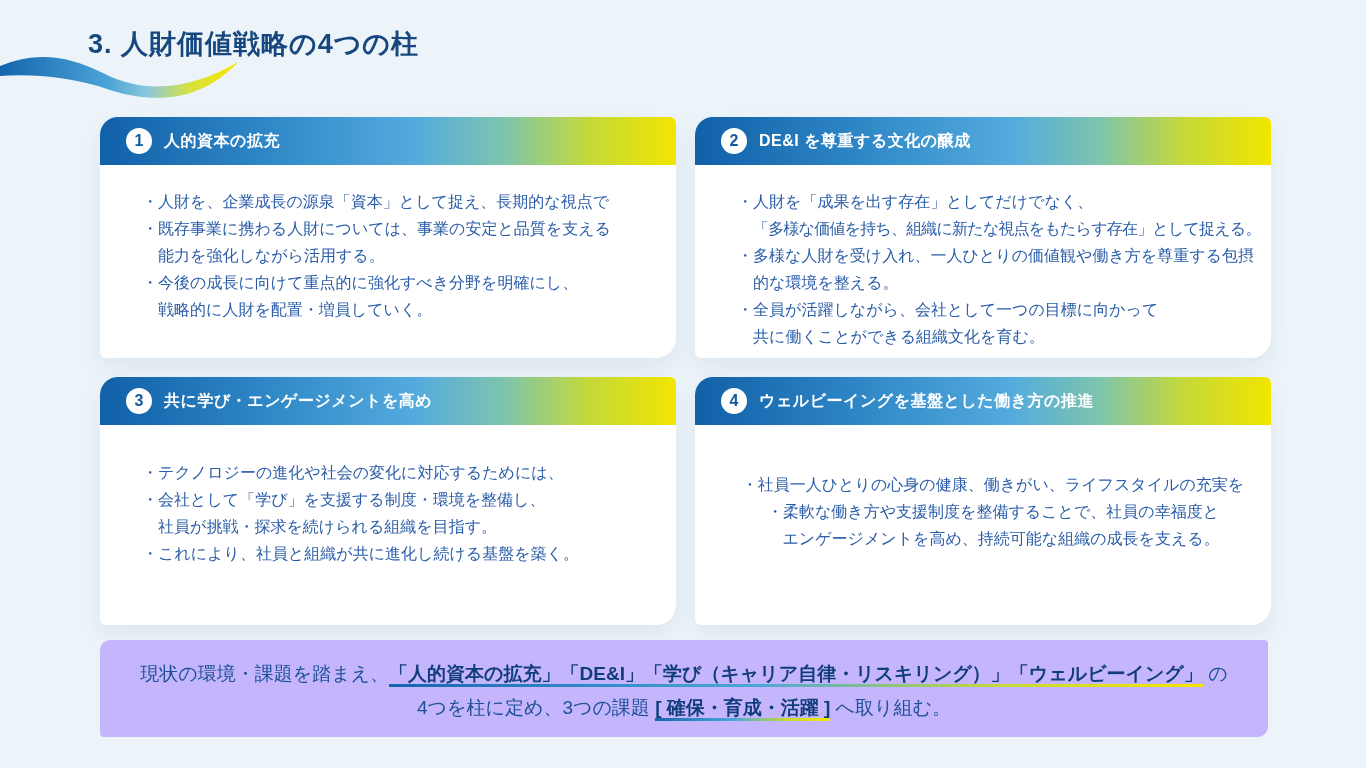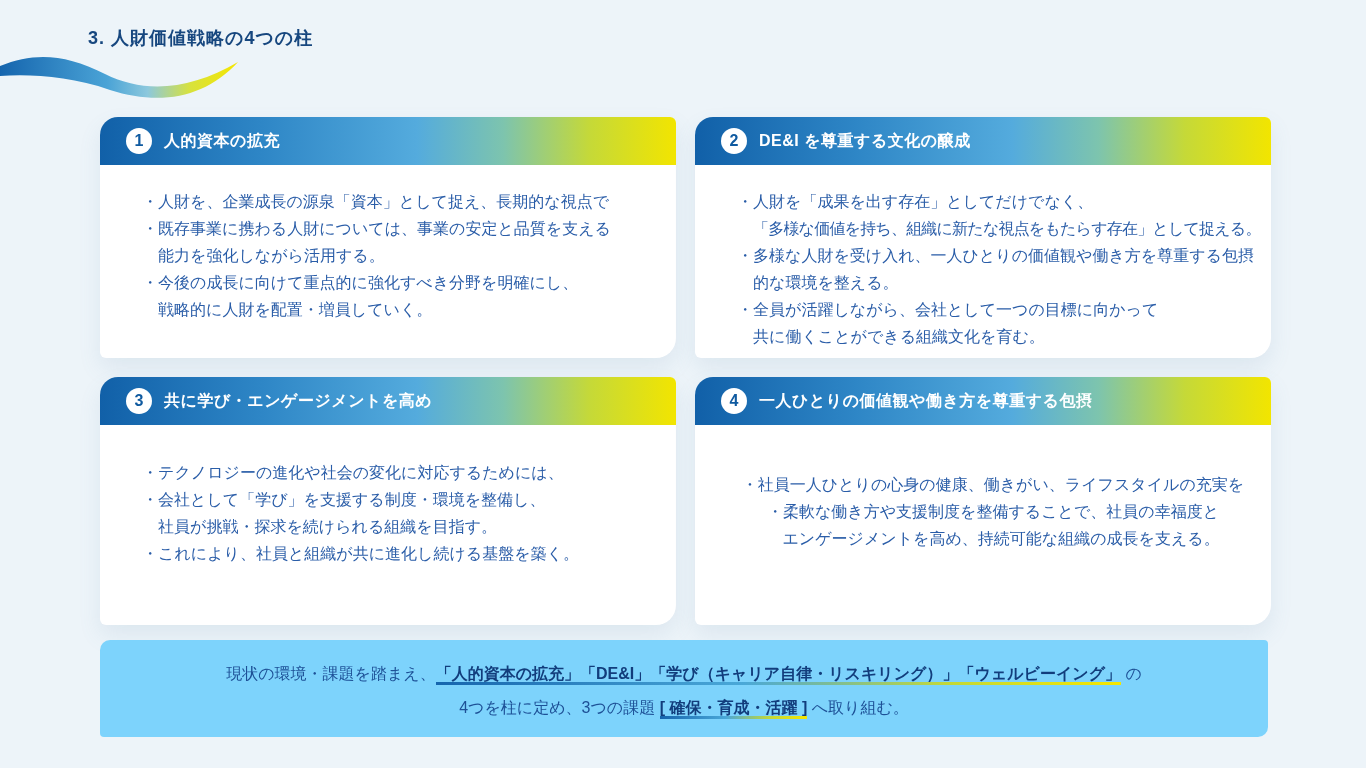--- a/index.html
+++ b/index.html
@@ -7,21 +7,21 @@
   body {
     font-family: "Liberation Sans", "DejaVu Sans", sans-serif;
     background: #edf4f9;
     position: relative;
     overflow: hidden;
   }
   .stage { position: absolute; inset: 0; width: 1366px; height: 768px; }
 
   .page-title {
     position: absolute; left: 88px; top: 26px;
-    font-size: 18px; font-weight: bold; color: #17477f;
+    font-size: 27px; font-weight: bold; color: #17477f;
     letter-spacing: 1px;
   }
   .wave { position: absolute; left: 0; top: 50px; width: 240px; height: 56px; }
 
   .card {
     position: absolute; width: 576px;
     background: #ffffff;
     border-radius: 18px 6px 20px 6px;
     box-shadow: 0 10px 22px rgba(96, 136, 176, 0.12);
     overflow: hidden;
@@ -55,23 +55,23 @@
     color: #2a5da8; font-size: 16px; line-height: 27px;
   }
   .card.c3-pad .card-body { padding-top: 34px; }
   .card.c4-pad .card-body { padding-top: 46px; text-align: center; }
   .line { white-space: nowrap; margin-left: 12px; }
   .line.indent { padding-left: 16px; }
 
   .footer-box {
     position: absolute; left: 100px; top: 640px;
     width: 1168px; height: 97px;
-    background: #7dd3fc;
+    background: #c4b5fd;
     border-radius: 10px 4px 10px 4px;
-    color: #1d5096; font-size: 16px;
+    color: #1d5096; font-size: 19px;
     text-align: center;
     padding-top: 17px; line-height: 34px;
   }
   .footer-line { white-space: nowrap; }
   .em-underline {
     font-weight: bold; color: #123d7c;
     background-image: linear-gradient(90deg, #1565ae 0%, #4aa8d8 45%, #c3d838 75%, #f5e600 100%);
     background-repeat: no-repeat;
     background-size: 100% 3px;
     background-position: 0 100%;
@@ -136,21 +136,21 @@
       <div class="line">・テクノロジーの進化や社会の変化に対応するためには、</div>
       <div class="line">・会社として「学び」を支援する制度・環境を整備し、</div>
       <div class="line indent">社員が挑戦・探求を続けられる組織を目指す。</div>
       <div class="line">・これにより、社員と組織が共に進化し続ける基盤を築く。</div>
     </div>
   </div>
 
   <div class="card r2 c2 c4-pad">
     <div class="card-header">
       <span class="badge">4</span>
-      <span class="card-title">一人ひとりの価値観や働き方を尊重する包摂</span>
+      <span class="card-title">ウェルビーイングを基盤とした働き方の推進</span>
     </div>
     <div class="card-body">
       <div class="line">・社員一人ひとりの心身の健康、働きがい、ライフスタイルの充実を</div>
       <div class="line">・柔軟な働き方や支援制度を整備することで、社員の幸福度と</div>
       <div class="line indent">エンゲージメントを高め、持続可能な組織の成長を支える。</div>
     </div>
   </div>
 
   <div class="footer-box">
     <div class="footer-line">

